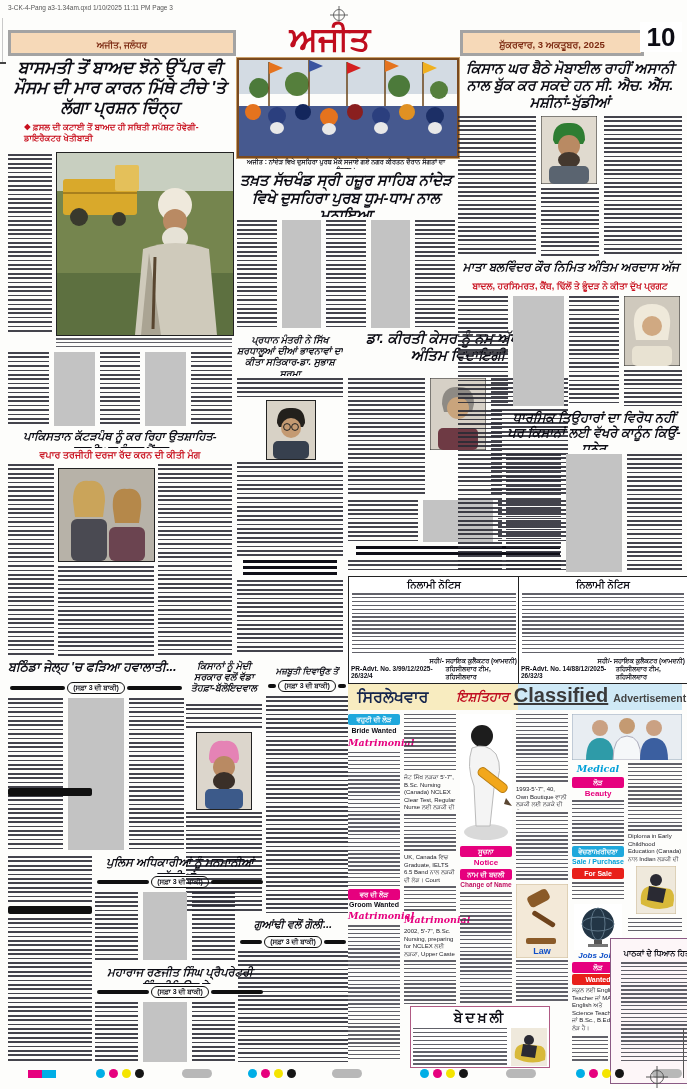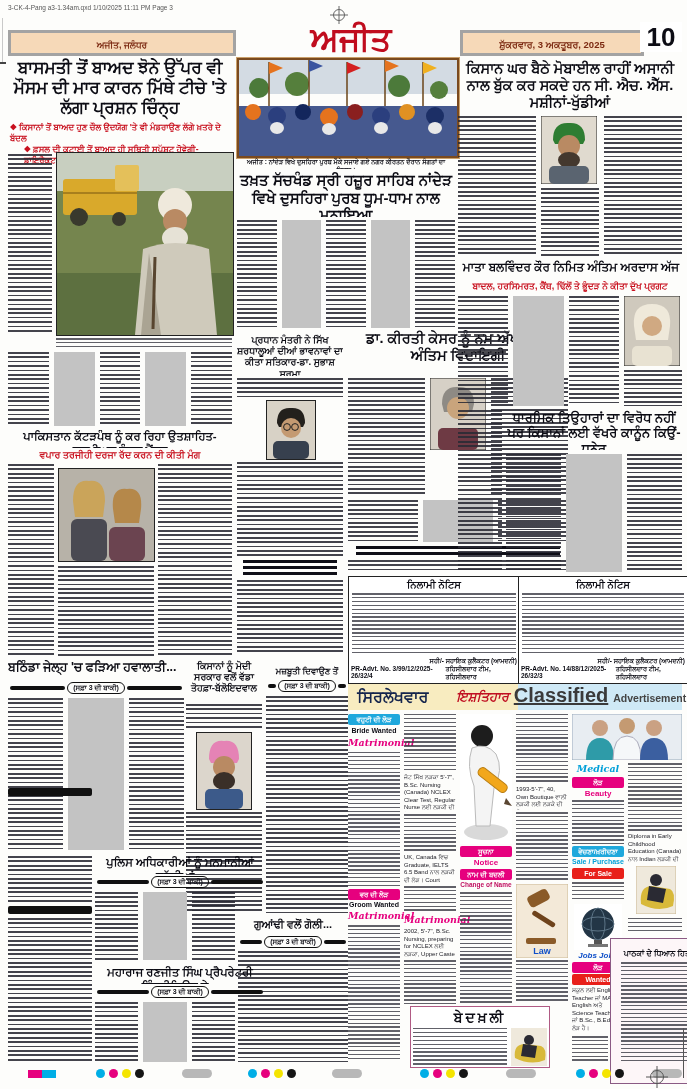--- a/index.html
+++ b/index.html
@@ -1,19 +1,19 @@
 <!DOCTYPE html>
 <html><head>
 <meta charset="utf-8">
 <style>
   html,body{margin:0;padding:0;background:#ffffff;}
   #page{position:relative;width:687px;height:1089px;background:#fdfdfb;overflow:hidden;
         font-family:"Liberation Sans",sans-serif;color:#0d0d15;}
   .abs{position:absolute;}
-  .hl{font-weight:bold;color:#0c0c14;line-height:1.18;overflow:hidden;}
+  .hl{font-weight:bold;color:#0c0c14;line-height:1.18;overflow:hidden;font-style:italic;}
   .ctr{text-align:center;}
   .red{color:#c8101e;}
   
   .ft{background-image:repeating-linear-gradient(to bottom,#2a2a34 0,#2a2a34 1.7px,transparent 1.7px,transparent 4.4px);opacity:.88;}
   .ftl{background-image:repeating-linear-gradient(to bottom,#3a3a44 0,#3a3a44 1.5px,transparent 1.5px,transparent 3.9px);opacity:.8;}
   .ftb{background-image:repeating-linear-gradient(to bottom,#0e0e16 0,#0e0e16 2.6px,transparent 2.6px,transparent 6.2px);}
   .peach{background:#f6d9b8;border:3px solid #a3a3a3;}
   .cap{display:flex;align-items:center;width:100%;}
   .cap::before,.cap::after{content:"";flex:1;height:4px;background:#101010;border-radius:2px;margin:0 2px;}
   .cap>span{font-size:7px;font-weight:bold;border:1px solid #101010;border-radius:8px;padding:0 5px;line-height:10px;white-space:nowrap;}
@@ -42,29 +42,28 @@
     <circle cx="9" cy="9" r="5.5" fill="none" stroke="#666" stroke-width="1"></circle>
     <line x1="9" y1="0" x2="9" y2="18" stroke="#666" stroke-width="1"></line>
     <line x1="0" y1="9" x2="18" y2="9" stroke="#666" stroke-width="1"></line>
   </svg>
   <div class="abs" style="left:2px;top:18px;width:1px;height:44px;background:#c9c9c9;"></div>
   <div class="abs" style="left:0;top:62px;width:6px;height:2px;background:#444;"></div>
 
   <div class="abs peach ctr" style="left:8px;top:30px;width:222px;height:20px;line-height:20px;">
     <span style="font-size:9px;font-weight:bold;color:#7c2a12;">ਅਜੀਤ, ਜਲੰਧਰ</span>
   </div>
-  <div class="abs ctr" style="left:239px;top:20px;width:224px;height:36px;font-size:33px;font-weight:bold;color:#c00d1e;">ਅਜੀਤ</div>
+  <div class="abs ctr" style="left:218px;top:20px;width:224px;height:36px;font-size:33px;font-weight:bold;color:#c00d1e;">ਅਜੀਤ</div>
   <div class="abs peach ctr" style="left:460px;top:30px;width:178px;height:20px;line-height:20px;">
     <span style="font-size:9.5px;font-weight:bold;color:#7c2a12;">ਸ਼ੁੱਕਰਵਾਰ, 3 ਅਕਤੂਬਰ, 2025</span>
   </div>
   <div class="abs ctr" style="left:640px;top:22px;width:42px;height:30px;font-size:26px;font-weight:bold;background:#fff;">10</div>
 
   <div class="abs hl ctr" style="left:8px;top:58px;width:224px;height:62px;font-size:17px;">ਬਾਸਮਤੀ ਤੋਂ ਬਾਅਦ ਝੋਨੇ ਉੱਪਰ ਵੀ ਮੌਸਮ ਦੀ ਮਾਰ ਕਾਰਨ ਮਿੱਥੇ ਟੀਚੇ 'ਤੇ ਲੱਗਾ ਪ੍ਰਸ਼ਨ ਚਿੰਨ੍ਹ</div>
   <div class="abs" style="left:10px;top:122px;width:220px;height:30px;">
-    <div class="red" style="font-size:8.5px;font-weight:bold;">◆ <span>ਕਿਸਾਨਾਂ ਤੋਂ ਬਾਅਦ ਹੁਣ ਚੌਲ ਉਦਯੋਗ 'ਤੇ ਵੀ ਮੰਡਰਾਉਣ ਲੱਗੇ ਖ਼ਤਰੇ ਦੇ ਬੱਦਲ</span></div>
     <div class="red" style="font-size:8.5px;font-weight:bold;margin-left:14px;">◆ <span>ਫ਼ਸਲ ਦੀ ਕਟਾਈ ਤੋਂ ਬਾਅਦ ਹੀ ਸਥਿਤੀ ਸਪੱਸ਼ਟ ਹੋਵੇਗੀ-ਡਾਇਰੈਕਟਰ ਖੇਤੀਬਾੜੀ</span></div>
   </div>
   <div class="abs ft" style="left:8px;top:154px;width:44px;height:180px;"></div>
   <svg class="abs photo" style="left:56px;top:152px;" width="176" height="182" viewBox="0 0 176 182">
     <rect width="176" height="40" fill="#c8cfc0"></rect>
     <rect y="38" width="176" height="144" fill="#75854e"></rect>
     <rect y="120" width="176" height="62" fill="#5d7040"></rect>
     <rect x="6" y="26" width="74" height="36" rx="3" fill="#d9a92b"></rect>
     <rect x="58" y="12" width="24" height="26" rx="2" fill="#e4c05a"></rect>
     <circle cx="22" cy="64" r="9" fill="#39392d"></circle>

